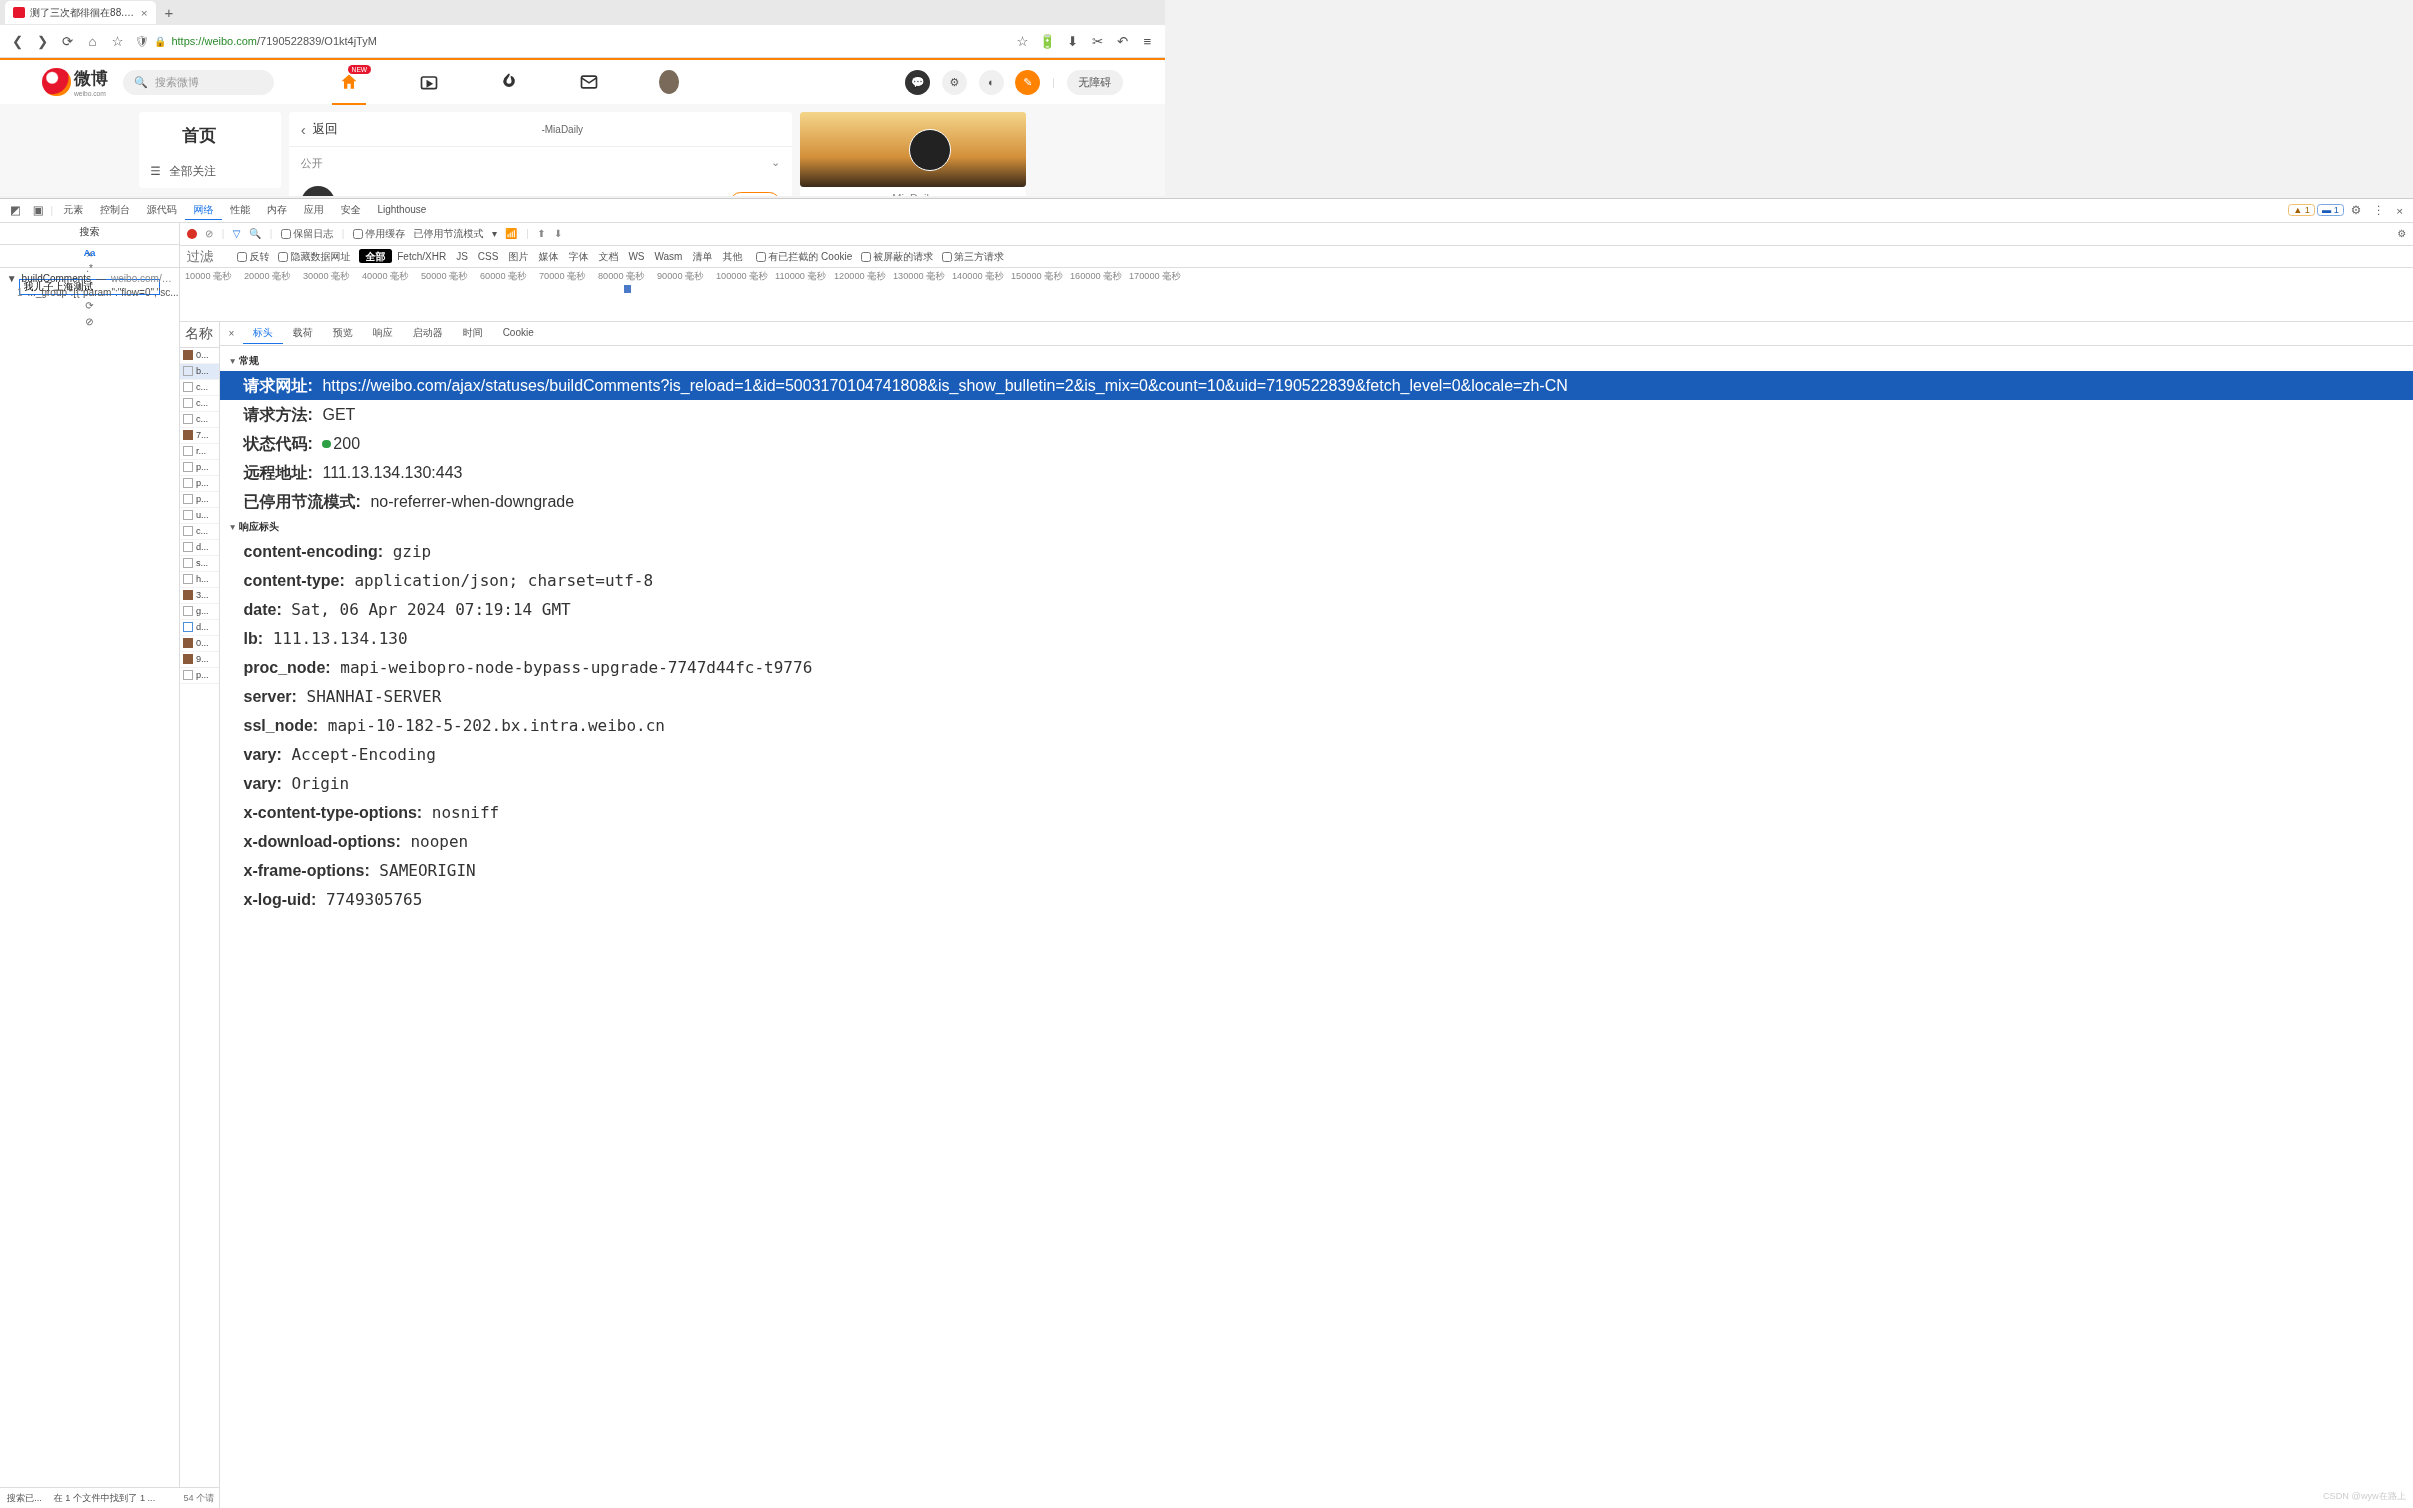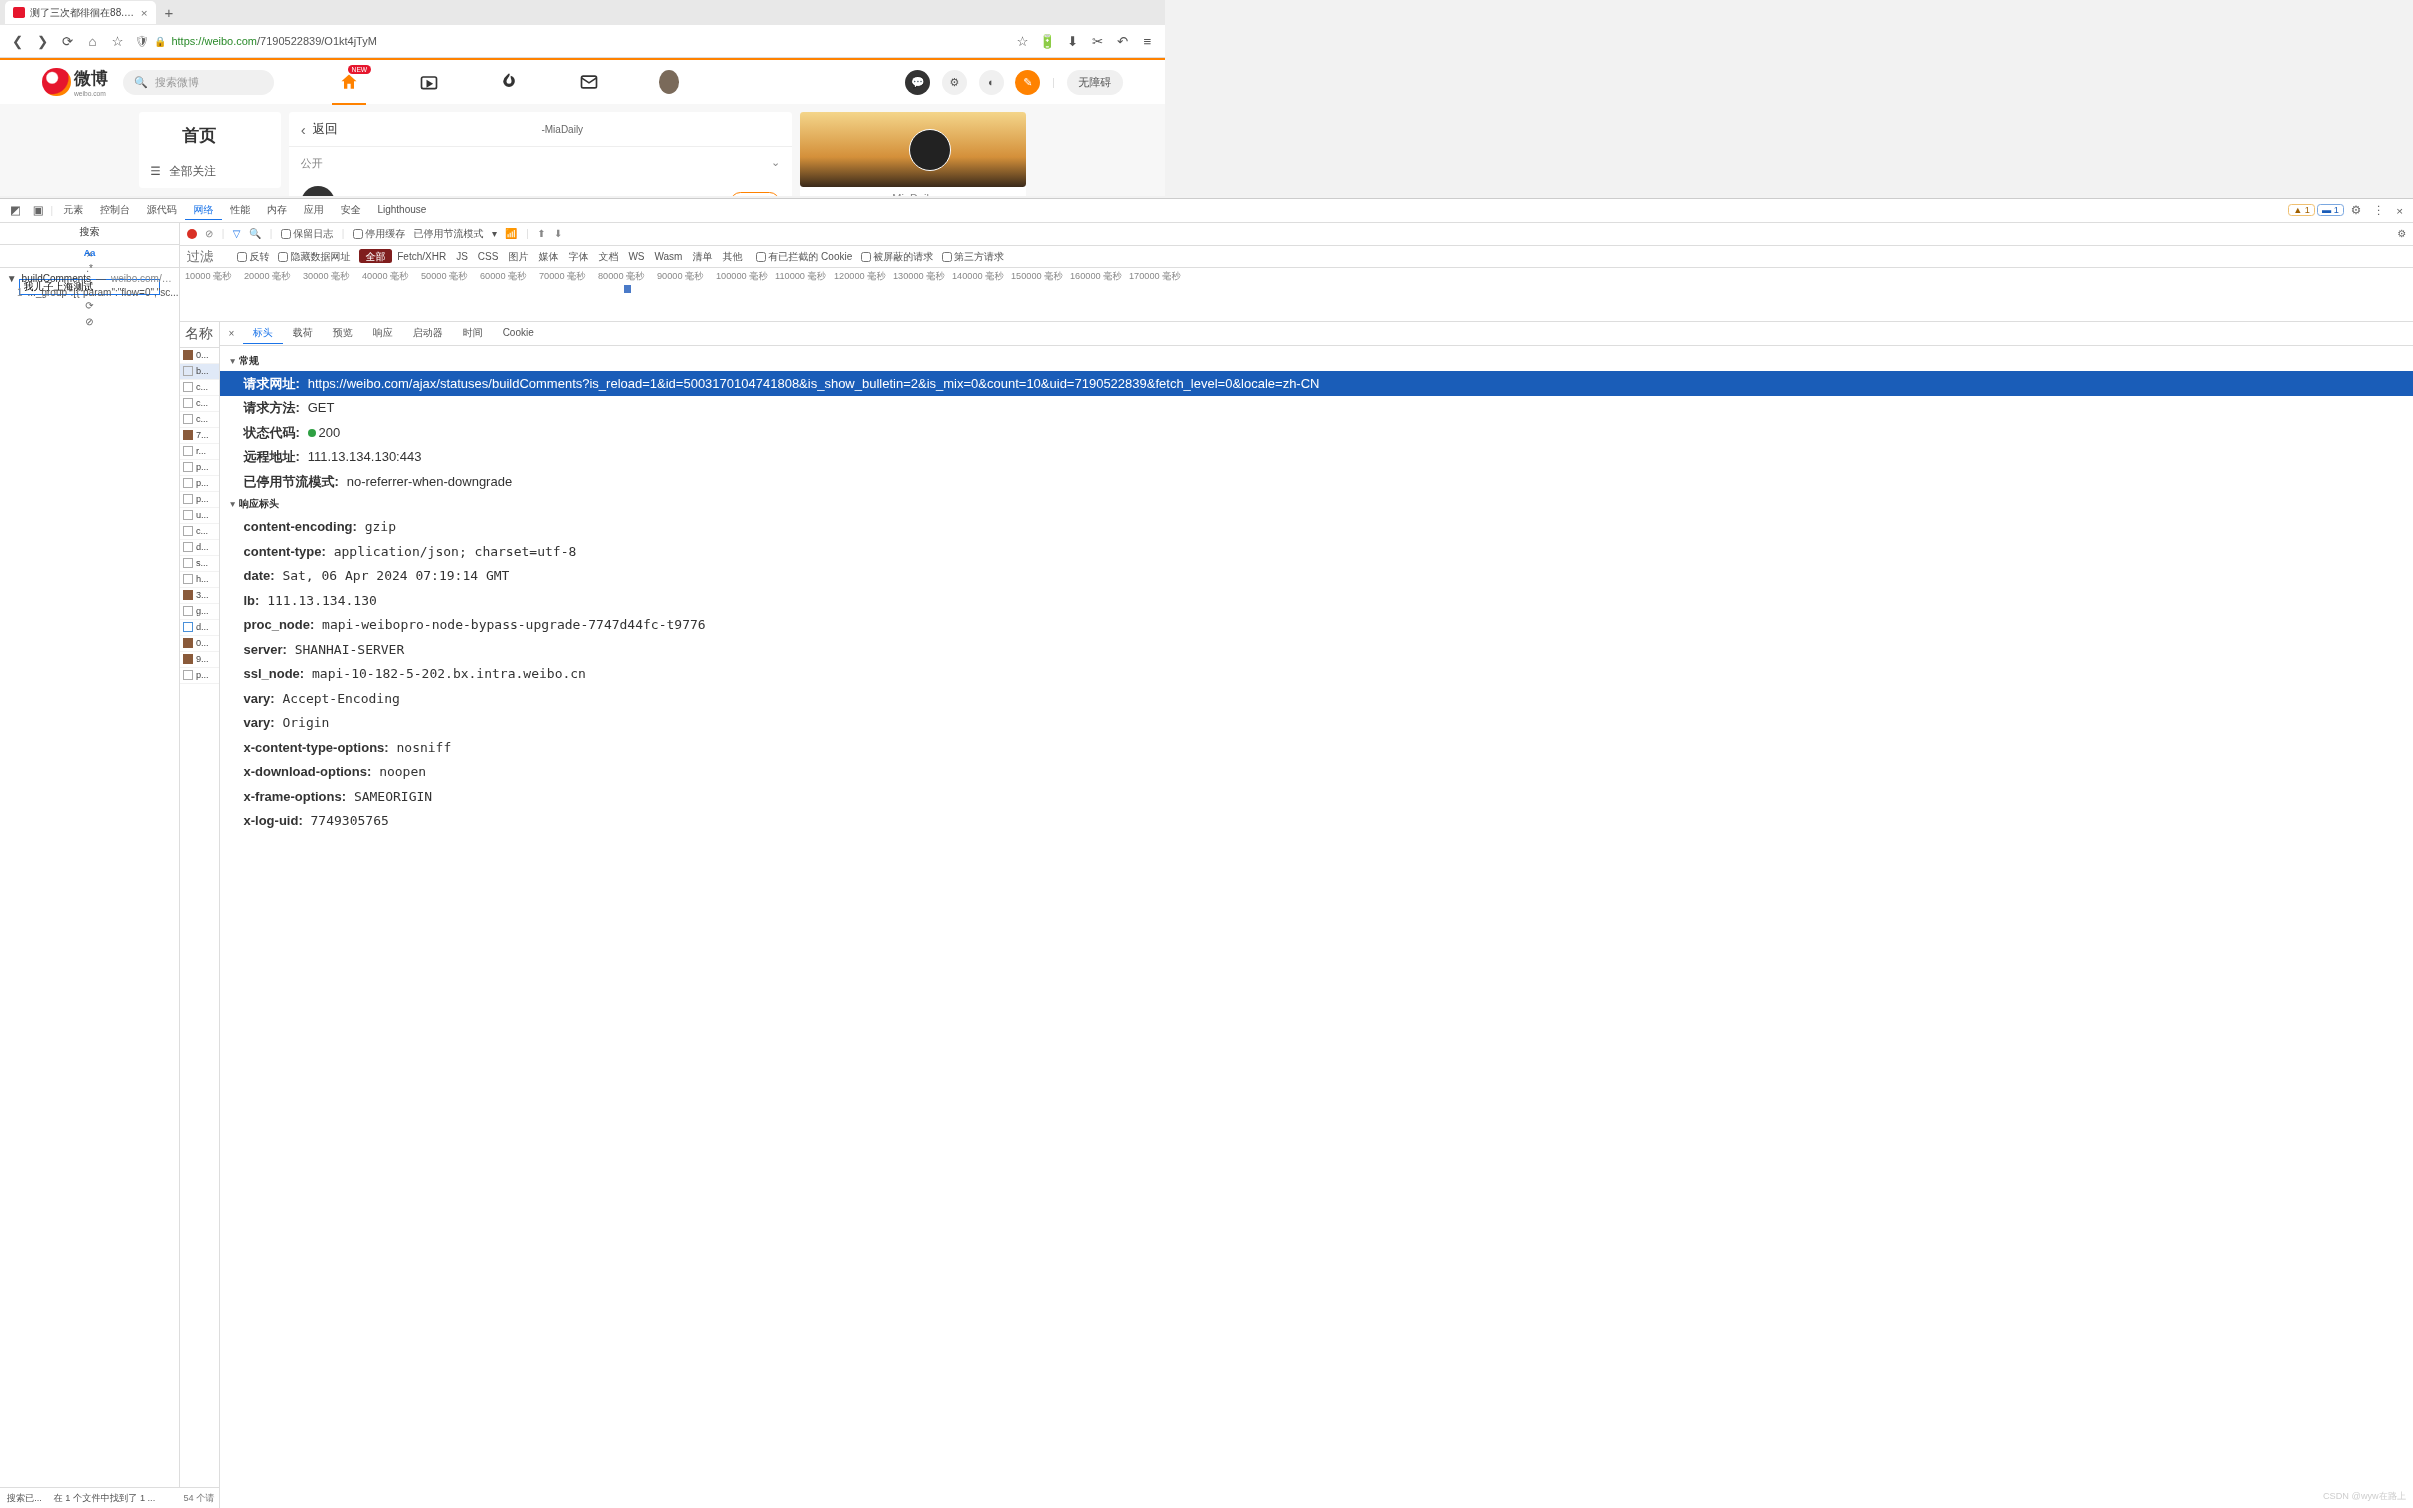--- a/index.html
+++ b/index.html
@@ -76,21 +76,21 @@
 .sp-match .ln { color: #888; width: 8.4px; }
 
 .net-panel { flex: 1; display: flex; flex-direction: column; overflow: hidden; }
 .net-toolbar { display: flex; align-items: center; gap: 8.4px; padding: 3.4px 6.7px; border-bottom: 0.8px solid #ddd; font-size: 10px; color: #555; height: 23.5px; }
 .rec-dot { width: 10px; height: 10px; border-radius: 50%; background: #d93025; }
 .cb { display: flex; align-items: center; gap: 2.5px; }
 .cb input { width: 10px; height: 10px; }
 .net-filter { display: flex; align-items: center; gap: 8.4px; padding: 2.5px 6.7px; border-bottom: 0.8px solid #ddd; font-size: 10px; color: #555; height: 22px; }
 .net-filter input.flt { border: none; outline: none; width: 42px; color: #999; }
 .ftab { padding: 1.7px 5px; }
-.ftab.active { background: #7f1d1d; color: #fff; border-radius: 2.5px; padding: 1.7px 6.7px; }
+.ftab.active { background: #000000; color: #fff; border-radius: 2.5px; padding: 1.7px 6.7px; font-weight: bold; }
 
 .timeline { height: 54px; border-bottom: 0.8px solid #ddd; position: relative; background: #fff; }
 .tl-ticks { display: flex; font-size: 9.2px; color: #888; padding: 1.7px 5px; }
 .tl-ticks span { width: 59px; white-space: nowrap; }
 .tl-mark { position: absolute; top: 17px; left: 444px; width: 6.7px; height: 8.4px; background: #4a7ac8; }
 
 .net-lower { display: flex; flex: 1; overflow: hidden; }
 .req-list { width: 40px; border-right: 0.8px solid #ddd; display: flex; flex-direction: column; font-size: 9.2px; overflow: hidden; }
 .req-head { padding: 3.4px 5px; border-bottom: 0.8px solid #ddd; color: #555; font-size: 14px; }
 .req-item { padding: 2.5px 3.4px; border-bottom: 0.8px solid #f2f2f2; display: flex; align-items: center; gap: 2.5px; overflow: hidden; white-space: nowrap; color: #444; }
@@ -101,21 +101,21 @@
 .req-foot { padding: 3.4px; color: #777; border-top: 0.8px solid #ddd; }
 
 .detail { flex: 1; display: flex; flex-direction: column; overflow: hidden; }
 .dtab-row { display: flex; border-bottom: 0.8px solid #ddd; font-size: 10px; align-items: center; height: 23.5px; }
 .dtab-row .x { padding: 0 8.4px; color: #666; }
 .dtab { padding: 5px 10px; color: #555; }
 .dtab.active { color: #1a73e8; border-bottom: 1.7px solid #1a73e8; }
 .detail-body { flex: 1; overflow-y: auto; font-size: 10px; padding: 5px 0; }
 .sect { padding: 3.4px 8.4px; font-weight: bold; color: #333; }
 .sect::before { content: "▼ "; font-size: 8.4px; color: #666; }
-.kv { padding: 2.5px 8.4px 2.5px 23.5px; font-family: Menlo, Consolas, monospace; font-size: 13px; line-height: 1.5; }
+.kv { padding: 2.5px 8.4px 2.5px 23.5px; font-family: Menlo, Consolas, monospace; font-size: 16px; line-height: 1.5; }
 .kv b { font-weight: bold; }
 .kv.highlight { background: #1a5db8; color: #fff; }
 .status-dot { display: inline-block; width: 8.4px; height: 8.4px; border-radius: 50%; background: #2ea043; vertical-align: middle; margin-right: 2.5px; }
 
 .status-bar { position: absolute; bottom: 0; left: 0; width: 180px; border-top: 0.8px solid #ddd; background: #fff; font-size: 9.2px; color: #555; padding: 3.4px 6.7px; display: flex; gap: 11.7px; }
 
 .watermark { position: absolute; bottom: 5px; right: 6.7px; color: #b8b8b8; font-size: 9.2px; opacity: .7; }
 
 svg { display: block; }
 </style>

